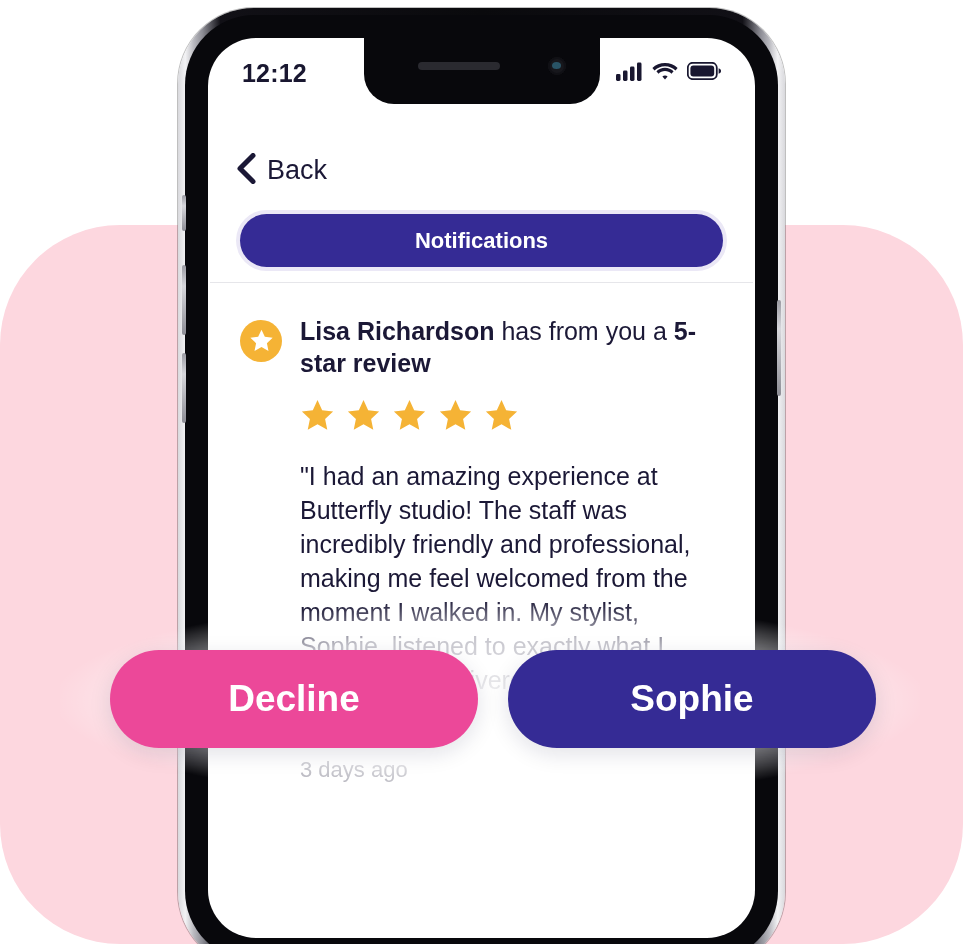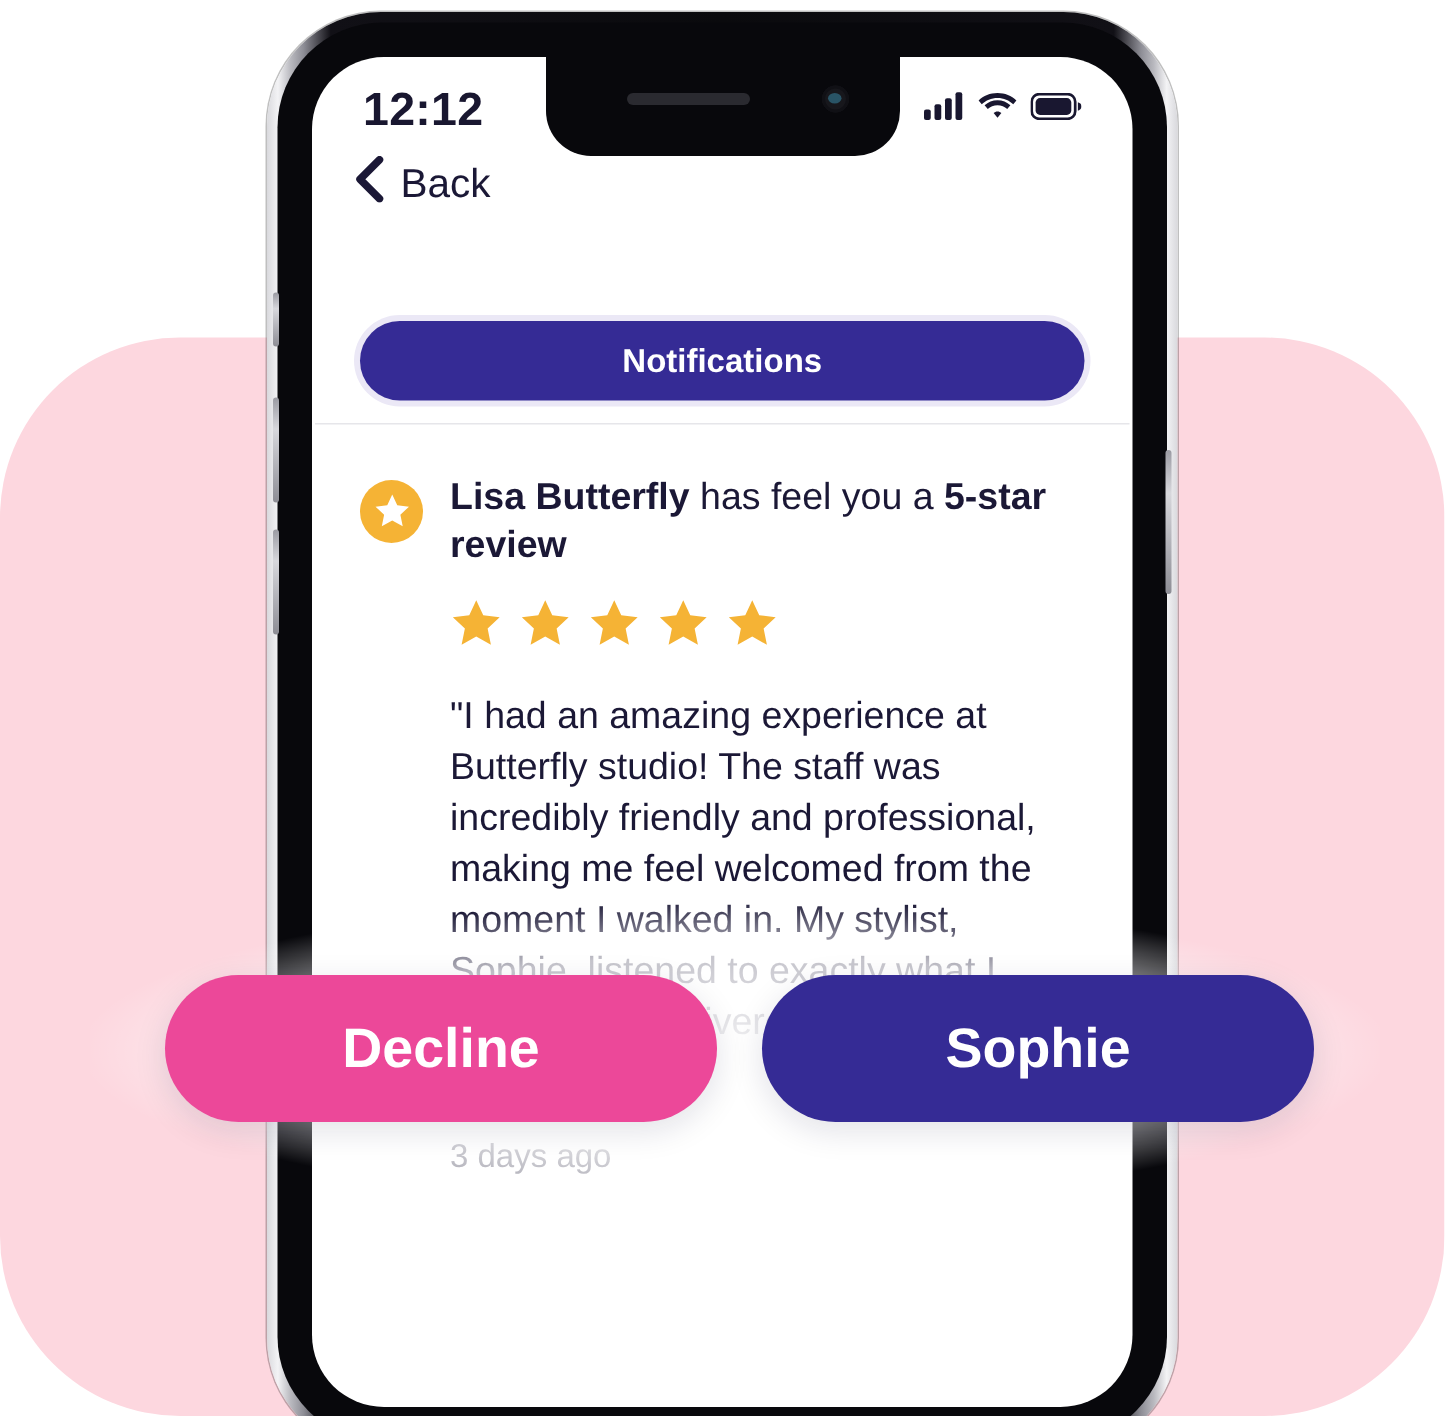--- a/index.html
+++ b/index.html
@@ -116,40 +116,40 @@
     top: 0; left: 0; right: 0;
     height: 66px;
     display: flex;
     align-items: center;
     justify-content: space-between;
     padding: 0 34px;
     box-sizing: border-box;
     z-index: 20;
   }
   #status-time {
-    font-size: 31px;
+    font-size: 25px;
     font-weight: bold;
     color: #191730;
     letter-spacing: .2px;
     margin-top: 4px;
   }
   #status-icons {
     display: flex;
     align-items: center;
     gap: 9px;
     margin-top: 4px;
   }
 
   
   #nav-bar {
     position: absolute;
     top: 66px; left: 0; right: 0;
     height: 84px;
     display: flex;
-    align-items: flex-start;
+    align-items: flex-end;
     z-index: 10;
   }
   #back-button {
     display: flex;
     align-items: center;
     gap: 11px;
     margin-left: 28px;
     cursor: pointer;
   }
   #back-label {
@@ -380,21 +380,21 @@
       <div class="divider"></div>
 
       <div class="notif-item">
         <div class="notif-head">
           <div class="notif-icon star-badge">
             <svg width="25" height="24" viewBox="0 0 24 23">
               <path d="M12 0.6l3.2 6.9 7.5 0.9-5.5 5.2 1.5 7.4L12 17.2 5.3 21l1.5-7.4L1.3 8.4l7.5-0.9z" fill="#ffffff"></path>
             </svg>
           </div>
           <div class="notif-text">
-            <b>Lisa Butterfly</b><span> has feel you a </span><b>5-star review</b>
+            <b>Lisa Richardson</b><span> has from you a </span><b>5-star review</b>
           </div>
         </div>
 
         <div id="star-row">
           <span><svg width="35" height="34" viewBox="0 0 24 23">
                 <path d="M12 0.6l3.2 6.9 7.5 0.9-5.5 5.2 1.5 7.4L12 17.2 5.3 21l1.5-7.4L1.3 8.4l7.5-0.9z" fill="#F5B335"></path>
               </svg></span>
           <span><svg width="35" height="34" viewBox="0 0 24 23">
                 <path d="M12 0.6l3.2 6.9 7.5 0.9-5.5 5.2 1.5 7.4L12 17.2 5.3 21l1.5-7.4L1.3 8.4l7.5-0.9z" fill="#F5B335"></path>
               </svg></span>

